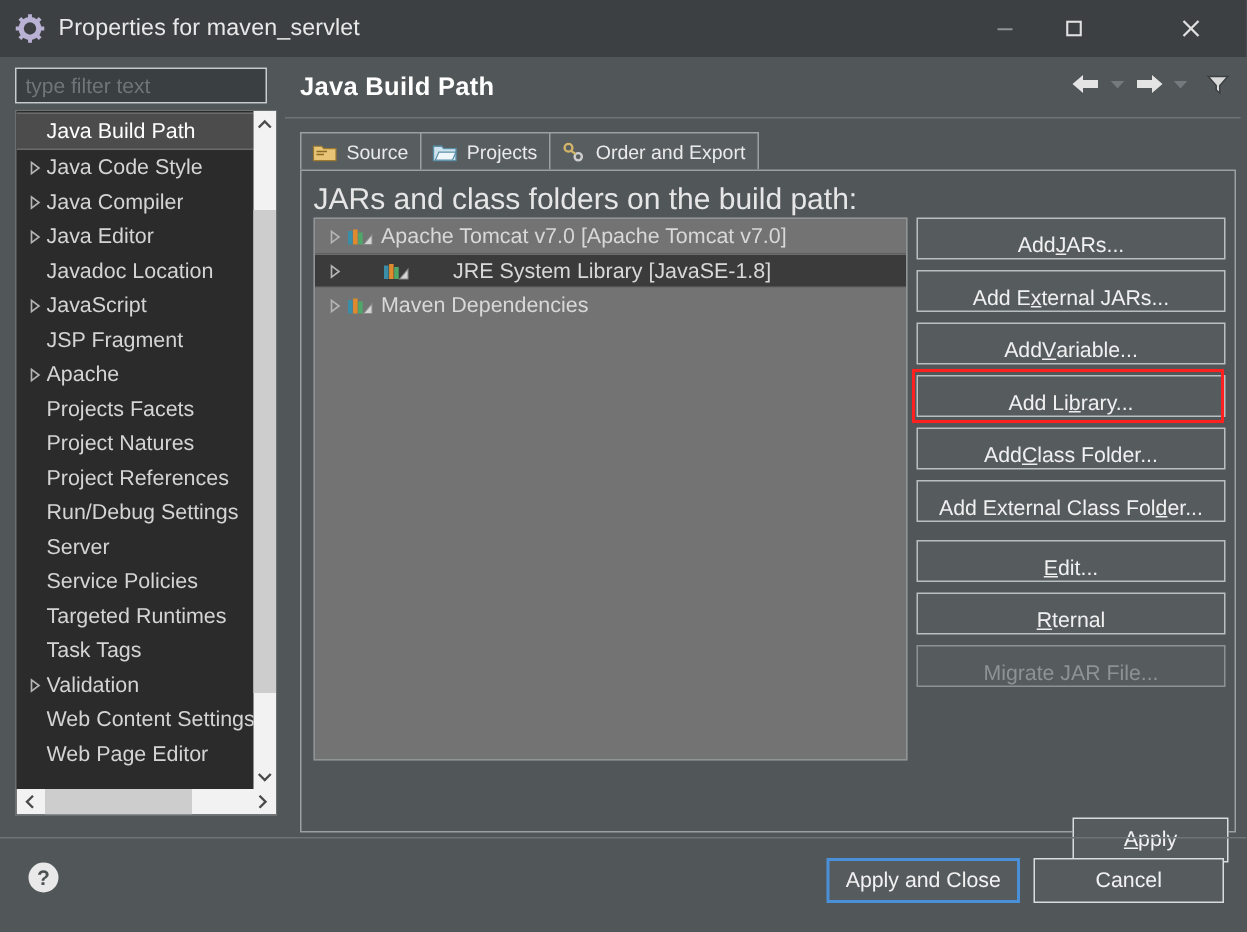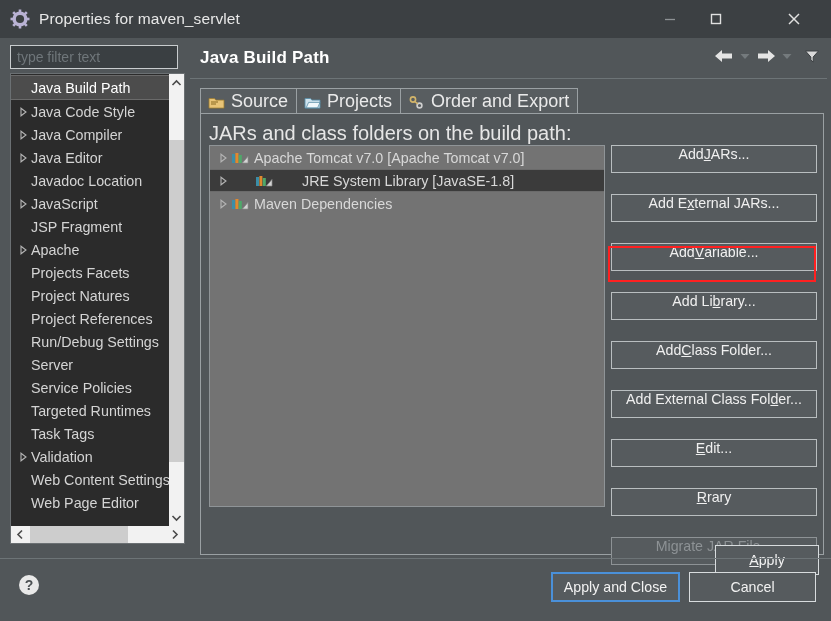--- a/index.html
+++ b/index.html
@@ -133,21 +133,21 @@
 
   
   #tabbar {
     position: absolute; left: 10px; top: 48px; width: 624px; height: 25px;
     display: flex; align-items: flex-end;
   }
   .tab {
     height: 25px; display: flex; align-items: center; gap: 6px;
     padding: 0 8px 0 7px;
     background: #585d60; border: 1px solid #9aa0a3; border-bottom: none;
-    color: #eaeaea; font-size: 18px; white-space: nowrap;
+    color: #eaeaea; font-size: 13px; white-space: nowrap;
     margin-right: -1px;
   }
   .tab.active {
     background: #ffffff; color: #1a1a1a; height: 26px;
     border-color: #9aa0a3;
   }
   .tab-ico { width: 17px; height: 15px; flex: none; position: relative; }
 
   
   #tabcontent {
@@ -172,24 +172,24 @@
     background: #3b3b3b;
     border-top: 1px solid #6b6b6b; border-bottom: 1px solid #6b6b6b; gap: 24px;
   }
   .jar-ico { width: 18px; height: 14px; flex: none; position: relative; margin-right: 5px; }
 
   
   #btncol {
     position: absolute; left: 410px; top: 31px; width: 206px;
   }
   .ebtn {
-    width: 206px; height: 28px; margin-bottom: 21px;
+    width: 206px; height: 28px; margin-bottom: 7px;
     background: #565b5e; border: 1px solid #b9bec0;
     color: #f0f0f0; font-size: 14.2px;
-    display: flex; align-items: flex-start; justify-content: center;
+    display: flex; align-items: flex-end; justify-content: center;
     font-family: "Liberation Sans", sans-serif;
     white-space: nowrap;
   }
   .ebtn.disabled { color: #8d9295; border-color: #8d9295; }
   .ebtn.gap { margin-top: 12px; }
   .mn { text-decoration: underline; }
 
   #red-box {
     position: absolute; left: 608px; top: 246px;
     width: 208px; height: 36px;
@@ -553,21 +553,21 @@
             <span>er...</span>
           </div>
           <div class="ebtn gap">
             <span></span>
             <span class="mn">E</span>
             <span>dit...</span>
           </div>
           <div class="ebtn">
             <span></span>
             <span class="mn">R</span>
-            <span>rary</span>
+            <span>ternal</span>
           </div>
           <div class="ebtn disabled">
             <span>Migrate JAR File...</span>
             <span class="mn"></span>
             <span></span>
           </div>
         </div>
     </div>
 
     <div id="apply-row">

